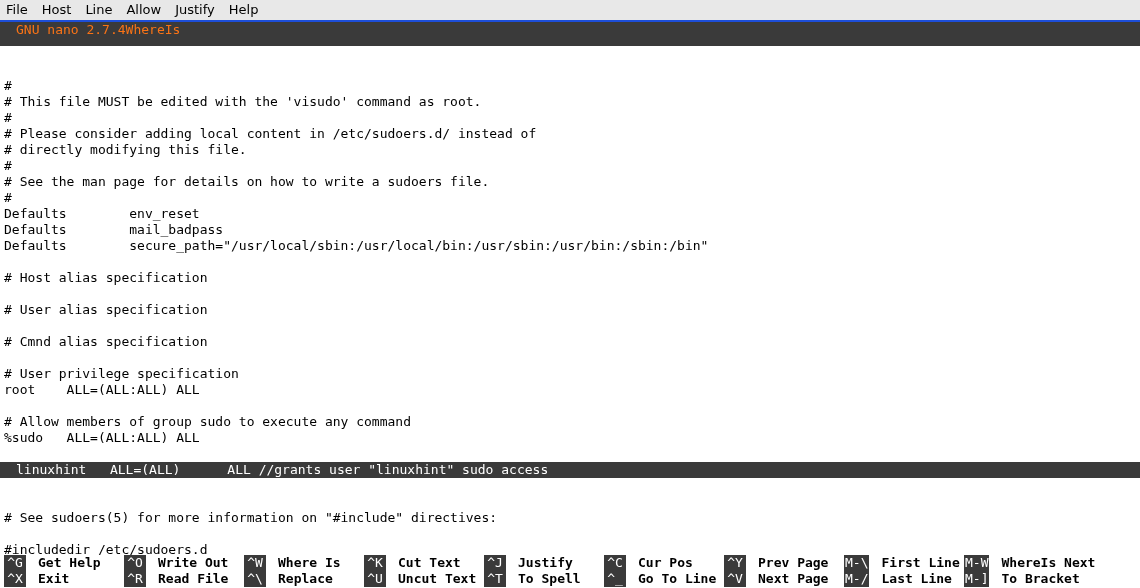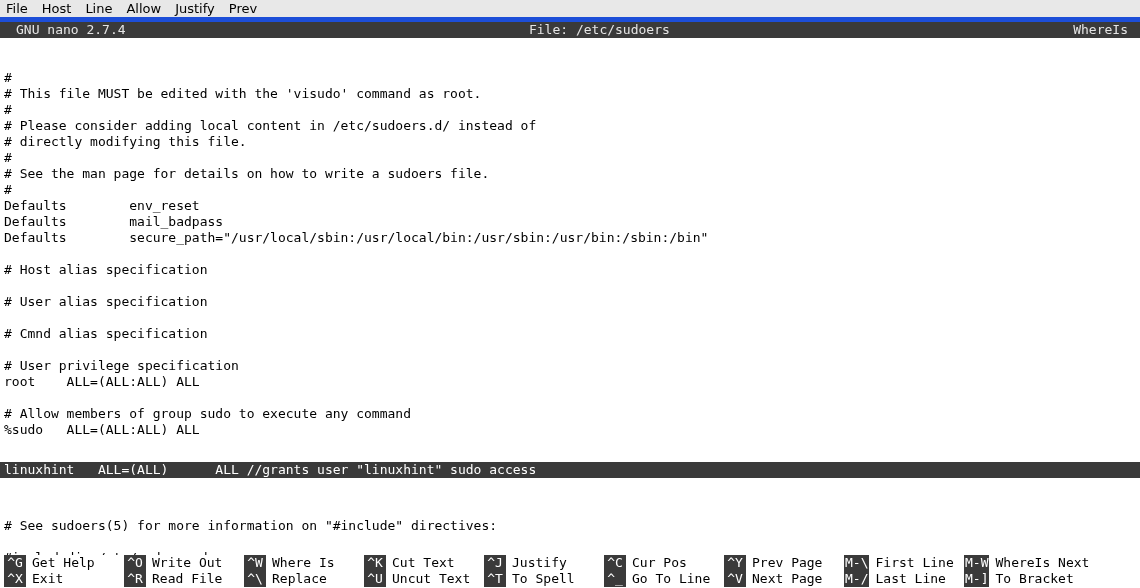--- a/index.html
+++ b/index.html
@@ -15,27 +15,27 @@
     }
     .menu-bar {
       background: #e8e8e8;
       height: 22px;
       display: flex;
       align-items: center;
       padding: 0 6px;
       font-family: "DejaVu Sans", "Liberation Sans", sans-serif;
       font-size: 13px;
       gap: 14px;
-      border-bottom: 5px solid #1d4ed8;
+      border-bottom: 2px solid #1d4ed8;
     }
     .menu-item { cursor: pointer; }
     .nano-header {
       background: #3a3a3a;
-      color: #e5e5e5;
-      height: 16px;
+      color: #f97316;
+      height: 24px;
       line-height: 16px;
       display: flex;
       padding: 0 6px;
       white-space: pre;
     }
     .nano-header .title-left {
       flex: 0 0 auto;
       padding-left: 10px;
     }
     .nano-header .title-center {
@@ -50,22 +50,22 @@
       padding: 0 4px;
       white-space: pre;
     }
     .editor-line {
       height: 16px;
       line-height: 16px;
     }
     .editor-line.highlight {
       background: #3a3a3a;
       color: #ffffff;
-      margin: 8px -4px;
-      padding: 0 4px;
+      margin: 0 -4px;
+      padding: 0 16px;
     }
     .shortcuts {
       position: absolute;
       bottom: 0;
       left: 0;
       right: 0;
       padding: 0 4px 1px 4px;
       background: #ffffff;
     }
     .shortcut-row {
@@ -88,37 +88,36 @@
     .shortcut-cell:nth-child(8) { width: 120px; }
     .shortcut-cell:nth-child(9) { width: 160px; }
     .key-label {
       background: #3a3a3a;
       color: #ffffff;
       padding: 0 1px;
       min-width: 22px;
       text-align: center;
       display: inline-block;
     }
-    .key-desc { padding-left: 6px; }
+    .key-desc { padding-left: 12px; font-weight: bold; }
   </style>
 </head>
 <body>
 
 <div class="menu-bar">
   <span class="menu-item">File</span>
   <span class="menu-item">Host</span>
   <span class="menu-item">Line</span>
   <span class="menu-item">Allow</span>
   <span class="menu-item">Justify</span>
-  <span class="menu-item">Prev</span>
+  <span class="menu-item">Help</span>
 </div>
 
 <div class="nano-header">
   <span class="title-left">GNU nano 2.7.4</span>
-  <span class="title-center">File: /etc/sudoers</span>
   <span class="title-right">WhereIs</span>
 </div>
 
 <div class="editor-area" id="editor-area"><div class="editor-line">&nbsp;</div><div class="editor-line">&nbsp;</div><div class="editor-line">#</div><div class="editor-line"># This file MUST be edited with the 'visudo' command as root.</div><div class="editor-line">#</div><div class="editor-line"># Please consider adding local content in /etc/sudoers.d/ instead of</div><div class="editor-line"># directly modifying this file.</div><div class="editor-line">#</div><div class="editor-line"># See the man page for details on how to write a sudoers file.</div><div class="editor-line">#</div><div class="editor-line">Defaults        env_reset</div><div class="editor-line">Defaults        mail_badpass</div><div class="editor-line">Defaults        secure_path="/usr/local/sbin:/usr/local/bin:/usr/sbin:/usr/bin:/sbin:/bin"</div><div class="editor-line">&nbsp;</div><div class="editor-line"># Host alias specification</div><div class="editor-line">&nbsp;</div><div class="editor-line"># User alias specification</div><div class="editor-line">&nbsp;</div><div class="editor-line"># Cmnd alias specification</div><div class="editor-line">&nbsp;</div><div class="editor-line"># User privilege specification</div><div class="editor-line">root    ALL=(ALL:ALL) ALL</div><div class="editor-line">&nbsp;</div><div class="editor-line"># Allow members of group sudo to execute any command</div><div class="editor-line">%sudo   ALL=(ALL:ALL) ALL</div><div class="editor-line">&nbsp;</div><div class="editor-line highlight">linuxhint   ALL=(ALL)      ALL //grants user "linuxhint" sudo access</div><div class="editor-line">&nbsp;</div><div class="editor-line">&nbsp;</div><div class="editor-line"># See sudoers(5) for more information on "#include" directives:</div><div class="editor-line">&nbsp;</div><div class="editor-line">#includedir /etc/sudoers.d</div></div>
 
 <div class="shortcuts">
   <div class="shortcut-row" id="sc-row1"><div class="shortcut-cell"><span class="key-label">^G</span><span class="key-desc">Get Help</span></div><div class="shortcut-cell"><span class="key-label">^O</span><span class="key-desc">Write Out</span></div><div class="shortcut-cell"><span class="key-label">^W</span><span class="key-desc">Where Is</span></div><div class="shortcut-cell"><span class="key-label">^K</span><span class="key-desc">Cut Text</span></div><div class="shortcut-cell"><span class="key-label">^J</span><span class="key-desc">Justify</span></div><div class="shortcut-cell"><span class="key-label">^C</span><span class="key-desc">Cur Pos</span></div><div class="shortcut-cell"><span class="key-label">^Y</span><span class="key-desc">Prev Page</span></div><div class="shortcut-cell"><span class="key-label">M-\</span><span class="key-desc">First Line</span></div><div class="shortcut-cell"><span class="key-label">M-W</span><span class="key-desc">WhereIs Next</span></div></div>
   <div class="shortcut-row" id="sc-row2"><div class="shortcut-cell"><span class="key-label">^X</span><span class="key-desc">Exit</span></div><div class="shortcut-cell"><span class="key-label">^R</span><span class="key-desc">Read File</span></div><div class="shortcut-cell"><span class="key-label">^\</span><span class="key-desc">Replace</span></div><div class="shortcut-cell"><span class="key-label">^U</span><span class="key-desc">Uncut Text</span></div><div class="shortcut-cell"><span class="key-label">^T</span><span class="key-desc">To Spell</span></div><div class="shortcut-cell"><span class="key-label">^_</span><span class="key-desc">Go To Line</span></div><div class="shortcut-cell"><span class="key-label">^V</span><span class="key-desc">Next Page</span></div><div class="shortcut-cell"><span class="key-label">M-/</span><span class="key-desc">Last Line</span></div><div class="shortcut-cell"><span class="key-label">M-]</span><span class="key-desc">To Bracket</span></div></div>
 </div>
 

